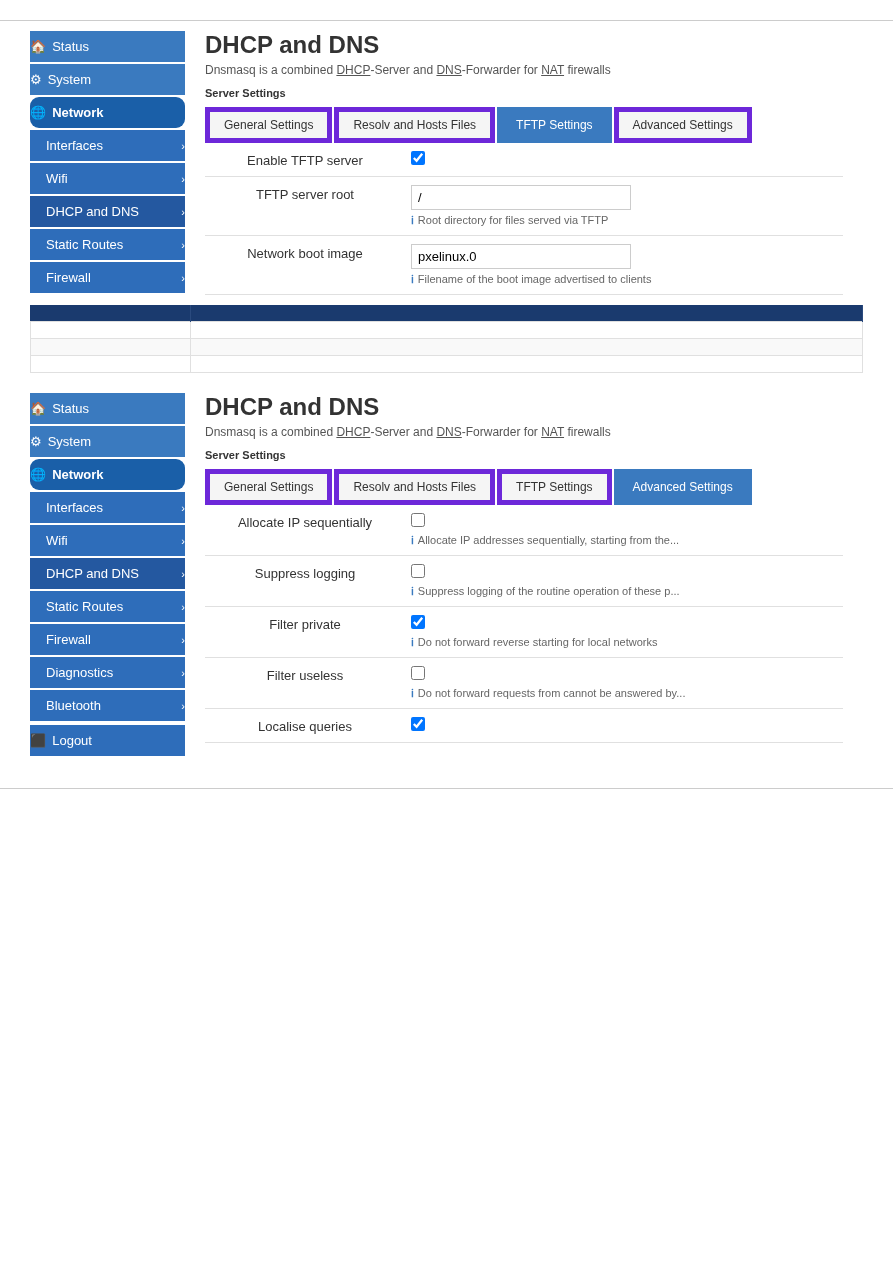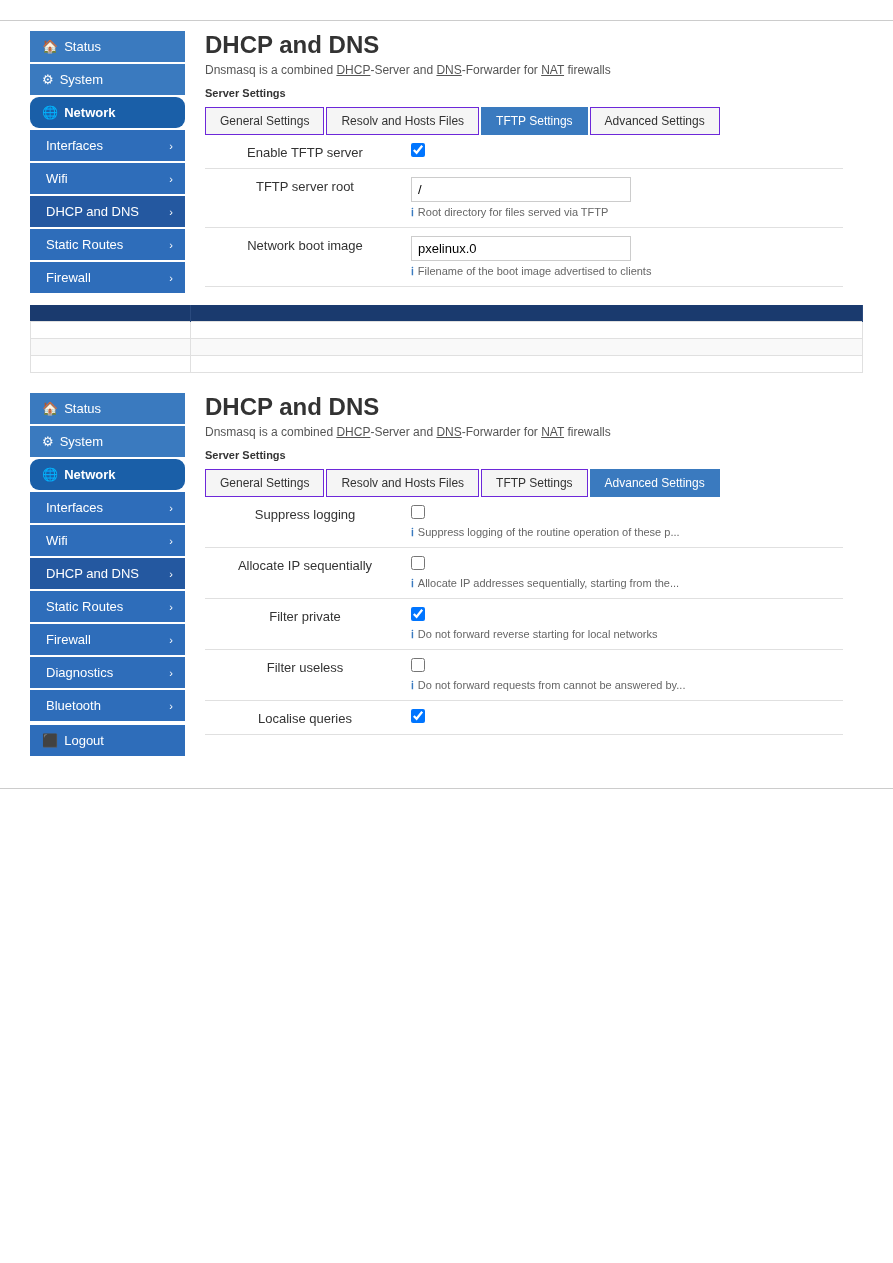--- a/index.html
+++ b/index.html
@@ -11,21 +11,21 @@
     .top-rule { border: none; border-top: 1px solid #ccc; margin-bottom: 10px; }
     .bottom-rule { border: none; border-top: 1px solid #ccc; margin-top: 10px; }
 
     
     .panel { display: flex; margin: 10px 30px; }
 
     
     .sidebar { width: 155px; flex-shrink: 0; }
     .sidebar-btn {
       display: flex; align-items: center; justify-content: space-between;
-      width: 100%; padding: 8px 12px; margin-bottom: 2px;
+      width: 100%; padding: 8px 0; margin-bottom: 2px;
       border: none; cursor: pointer; font-size: 13px; color: #fff;
       background: #3a7abf; text-align: left;
     }
     .sidebar-btn.active { background: #1a5fa8; font-weight: bold; border-radius: 9px; }
     .sidebar-btn.sub { background: #2e6dba; padding-left: 16px; gap: 16px; }
     .sidebar-btn.darker { background: #2458a0; }
     .sidebar-btn .icon { margin-right: 6px; }
     .sidebar-btn .arrow { font-size: 11px; }
 
     
@@ -33,21 +33,21 @@
 
     
     .page-title { font-size: 24px; font-weight: bold; color: #333; margin-bottom: 4px; }
     .page-subtitle { font-size: 12px; color: #555; margin-bottom: 10px; }
     .page-subtitle a { color: #555; text-decoration: underline; }
     .section-title { font-size: 11px; font-weight: bold; margin-bottom: 8px; }
 
     
     .tabs { display: flex; border-bottom: none; margin-bottom: 0; }
     .tab-btn {
-      padding: 6px 14px; border: 1px solid #6d28d9; background: #f5f5f5;
+      padding: 6px 14px; border: 5px solid #6d28d9; background: #f5f5f5;
       cursor: pointer; font-size: 12px; color: #333; margin-right: 2px;
     }
     .tab-btn.active { background: #3a7abf; color: #fff; border-color: #3a7abf; }
 
     
     .form-table { width: 100%; border-collapse: collapse; margin-top: 0; }
     .form-table tr { border-bottom: 1px solid #e0e0e0; }
     .form-table td { padding: 8px 6px; vertical-align: top; }
     .form-table td:first-child { width: 200px; font-size: 13px; padding-top: 10px; text-align: center; }
     .form-table td:last-child { }
@@ -251,36 +251,36 @@
       <div class="tabs">
         <button class="tab-btn">General Settings</button>
         <button class="tab-btn">Resolv and Hosts Files</button>
         <button class="tab-btn">TFTP Settings</button>
         <button class="tab-btn active">Advanced Settings</button>
       </div>
 
       <table class="form-table">
         <tbody>
             <tr>
+          <td>Allocate IP sequentially</td>
+          <td class="checkbox-cell">
+            <input type="checkbox" style="">
+            <div class="helper-text">
+              <span class="info-icon">ℹ</span>
+              <span>Allocate IP addresses sequentially, starting from the...</span>
+            </div>
+          </td>
+        </tr>
+        <tr>
           <td>Suppress logging</td>
           <td class="checkbox-cell">
             <input type="checkbox" style="">
             <div class="helper-text">
               <span class="info-icon">ℹ</span>
               <span>Suppress logging of the routine operation of these p...</span>
-            </div>
-          </td>
-        </tr>
-        <tr>
-          <td>Allocate IP sequentially</td>
-          <td class="checkbox-cell">
-            <input type="checkbox" style="">
-            <div class="helper-text">
-              <span class="info-icon">ℹ</span>
-              <span>Allocate IP addresses sequentially, starting from the...</span>
             </div>
           </td>
         </tr>
         <tr>
           <td>Filter private</td>
           <td class="checkbox-cell">
             <input type="checkbox" checked="" style="">
             <div class="helper-text">
               <span class="info-icon">ℹ</span>
               <span>Do not forward reverse starting for local networks</span>

